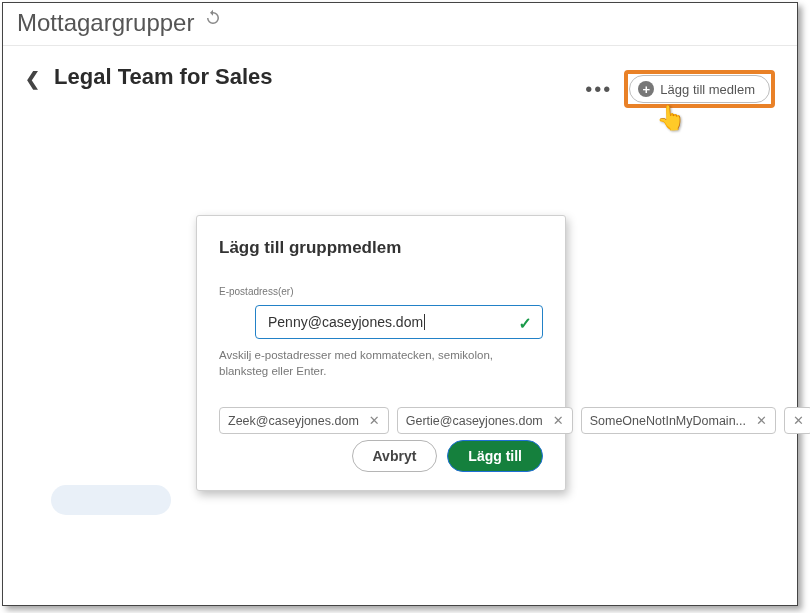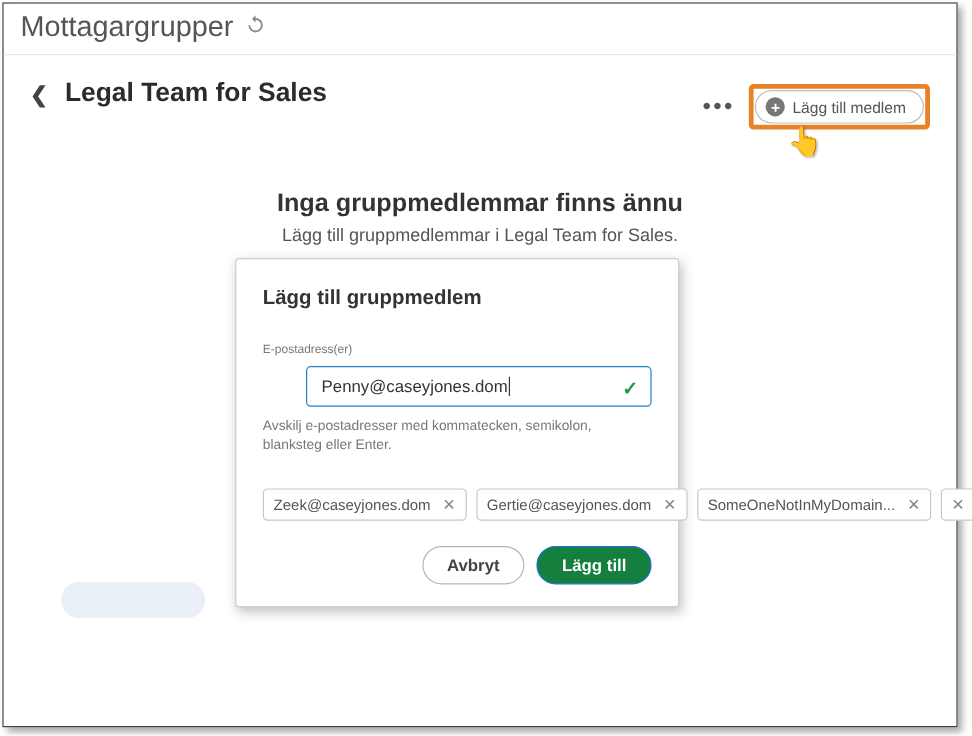--- a/index.html
+++ b/index.html
@@ -19,21 +19,21 @@
     height: 604px;
     margin: 2px;
     box-shadow: 4px 4px 6px rgba(0,0,0,0.35);
     position: relative;
     background: #fff;
   }
   .topbar {
     padding: 6px 14px 8px 14px;
     border-bottom: 1px solid #e8e8e8;
     display: flex;
-    align-items: center;
+    align-items: flex-start;
     gap: 10px;
   }
   .topbar h1 {
     font-size: 24px;
     font-weight: 400;
     color: #555;
     margin: 0;
   }
   .refresh-icon svg { width:18px; height:18px; fill:#888; }
   .header {
@@ -192,21 +192,21 @@
   }
   .chip .x {
     color:#888;
     cursor:pointer;
     font-size:13px;
   }
   .modal-actions {
     display:flex;
     justify-content:flex-end;
     gap:10px;
-    margin-top:21px;
+    margin-top:6px;
   }
   .btn {
     border-radius: 18px;
     padding: 7px 20px;
     font-size: 14px;
     font-weight:600;
     cursor:pointer;
   }
   .btn-secondary {
     background:#fff;
@@ -251,24 +251,20 @@
       <div class="add-member-wrap">
         <div class="add-member-btn">
           <span class="plus-circle">+</span>
           <span>Lägg till medlem</span>
         </div>
         <div class="cursor-hand">👆</div>
       </div>
     </div>
   </div>
 
-  <div class="empty-state">
-    <h3>Inga gruppmedlemmar finns ännu</h3>
-    <p>Lägg till gruppmedlemmar i Legal Team for Sales.</p>
-  </div>
 
   <div class="ghost-pill" style="left:48px; top:482px; width:120px;"></div>
 
   <div class="modal">
     <h4>Lägg till gruppmedlem</h4>
 
     <div class="field-label">E-postadress(er)</div>
 
     <div class="email-input">
       <span>Penny@caseyjones.dom</span>

